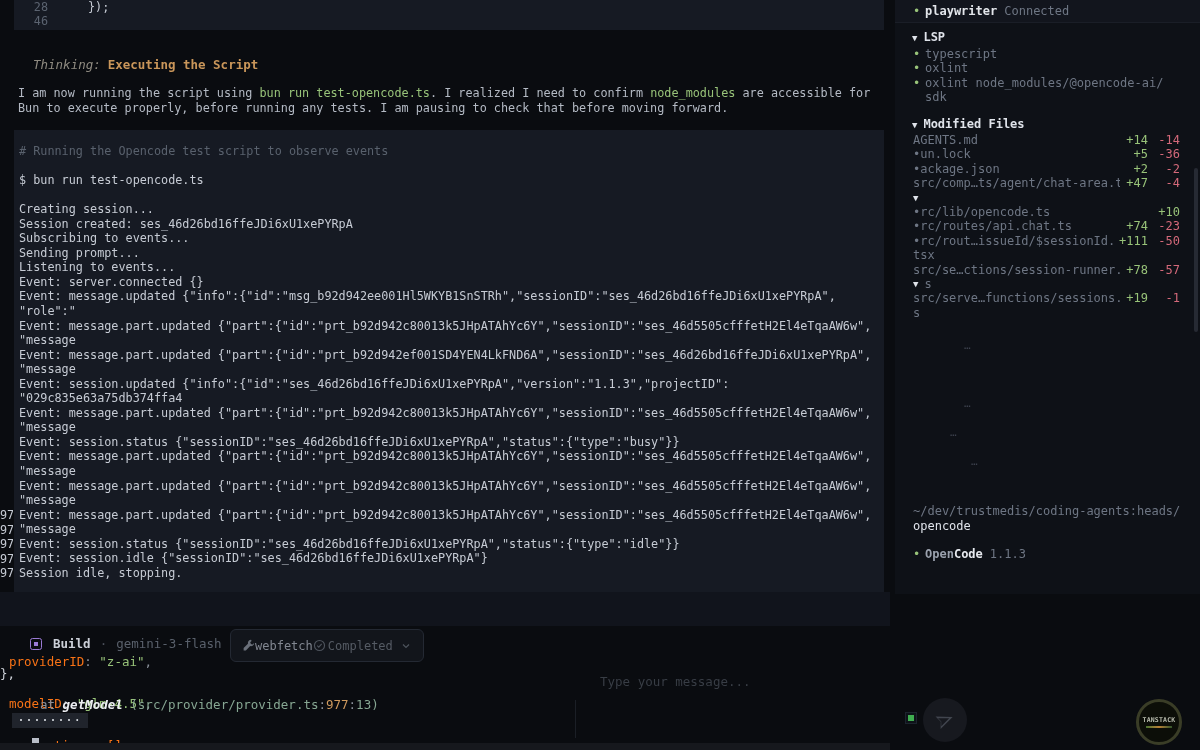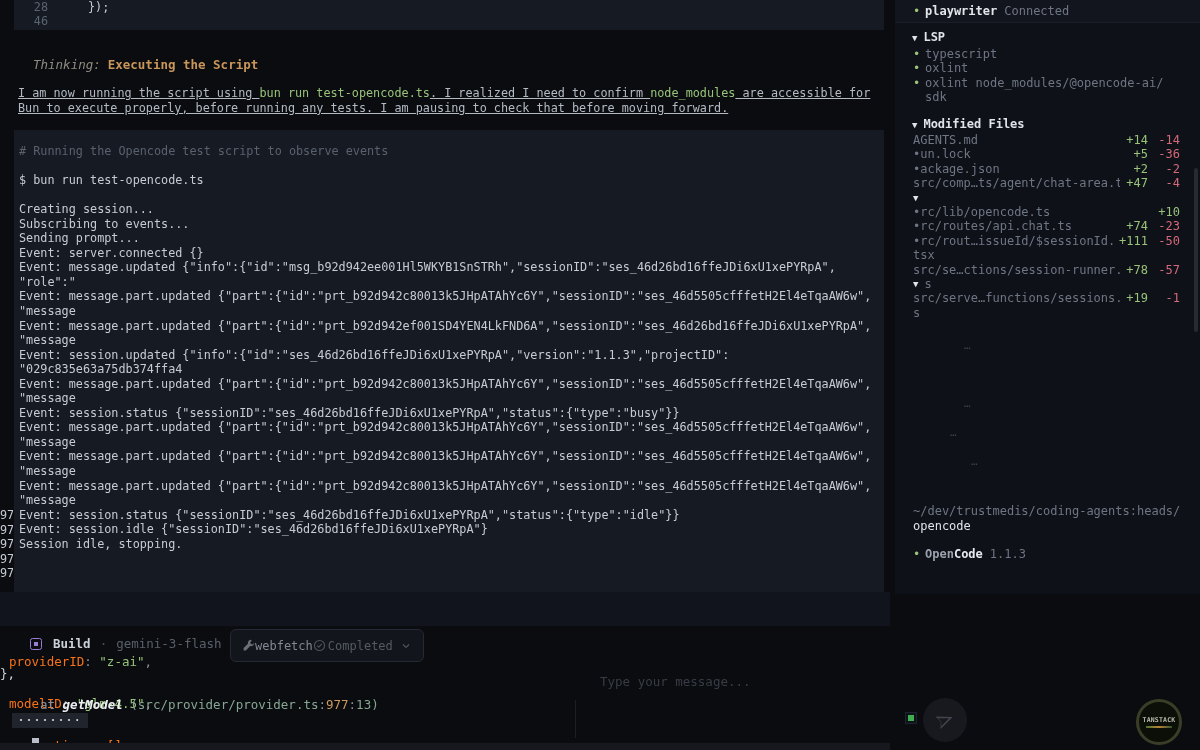--- a/index.html
+++ b/index.html
@@ -10,21 +10,21 @@
   .block{background:#161a23;}
   #top-code{left:14px;top:0;width:870px;height:29px;font-size:11.8px;line-height:13.5px;padding-top:1px;}
   .code-row .lnum{display:inline-block;width:34px;text-align:right;color:#5b6370;}
   .code-row .lcode{margin-left:40px;color:#c6cbd4;white-space:pre;}
   
   #thinking{left:33px;top:57px;font-size:12.5px;}
   .t-label{font-style:italic;color:#8f8b81;}
   .t-title{font-weight:bold;color:#c9965a;margin-left:7px;}
   
   #intro{left:18px;top:86px;width:868px;font-size:11.8px;line-height:14.8px;color:#b4bac4;}
-  .sg-text{color:#b4bac4;text-decoration:underline;}
+  .sg-text{color:#b4bac4;}
   .sg-code{color:#98c379;}
   
   #terminal{left:14px;top:130px;width:870px;height:462px;padding:14px 0 0 5px;box-sizing:border-box;
             font-size:11.8px;line-height:14.56px;}
   .tline{white-space:pre;color:#c6cbd4;height:14.56px;}
   .tline.cmt{color:#59616d;}
   
   #gutter{left:0;top:508px;width:13px;overflow:hidden;font-size:11.8px;line-height:14.56px;color:#c6cbd4;}
   #frag-pr{left:0;top:592px;color:#c1734c;font-size:12px;}
   #frag-d{left:2px;top:611px;color:#cfd3da;font-size:12.5px;}
@@ -118,22 +118,24 @@
 
   <div id="intro" class="abs"><span class="sg-text">I am now running the script using </span><span class="sg-code">bun run test-opencode.ts</span><span class="sg-text">. I realized I need to confirm </span><span class="sg-code">node_modules</span><span class="sg-text"> are accessible for Bun to execute properly, before running any tests. I am pausing to check that before moving forward.</span></div>
 
   <div id="terminal" class="abs block">
     <div>
         <div class="tline cmt"># Running the Opencode test script to observe events</div>
         <div class="tline">&nbsp;</div>
         <div class="tline">$ bun run test-opencode.ts</div>
         <div class="tline">&nbsp;</div>
         <div class="tline">Creating session...</div>
+        <div class="tline">Session created: ses_46d26bd16ffeJDi6xU1xePYRpA</div>
         <div class="tline">Subscribing to events...</div>
         <div class="tline">Sending prompt...</div>
+        <div class="tline">Listening to events...</div>
         <div class="tline">Event: server.connected {}</div>
         <div class="tline">Event: message.updated {"info":{"id":"msg_b92d942ee001Hl5WKYB1SnSTRh","sessionID":"ses_46d26bd16ffeJDi6xU1xePYRpA",</div>
         <div class="tline">"role":"</div>
         <div class="tline">Event: message.part.updated {"part":{"id":"prt_b92d942c80013k5JHpATAhYc6Y","sessionID":"ses_46d5505cfffetH2El4eTqaAW6w",</div>
         <div class="tline">"message</div>
         <div class="tline">Event: message.part.updated {"part":{"id":"prt_b92d942ef001SD4YEN4LkFND6A","sessionID":"ses_46d26bd16ffeJDi6xU1xePYRpA",</div>
         <div class="tline">"message</div>
         <div class="tline">Event: session.updated {"info":{"id":"ses_46d26bd16ffeJDi6xU1xePYRpA","version":"1.1.3","projectID":</div>
         <div class="tline">"029c835e63a75db374ffa4</div>
         <div class="tline">Event: message.part.updated {"part":{"id":"prt_b92d942c80013k5JHpATAhYc6Y","sessionID":"ses_46d5505cfffetH2El4eTqaAW6w",</div>

